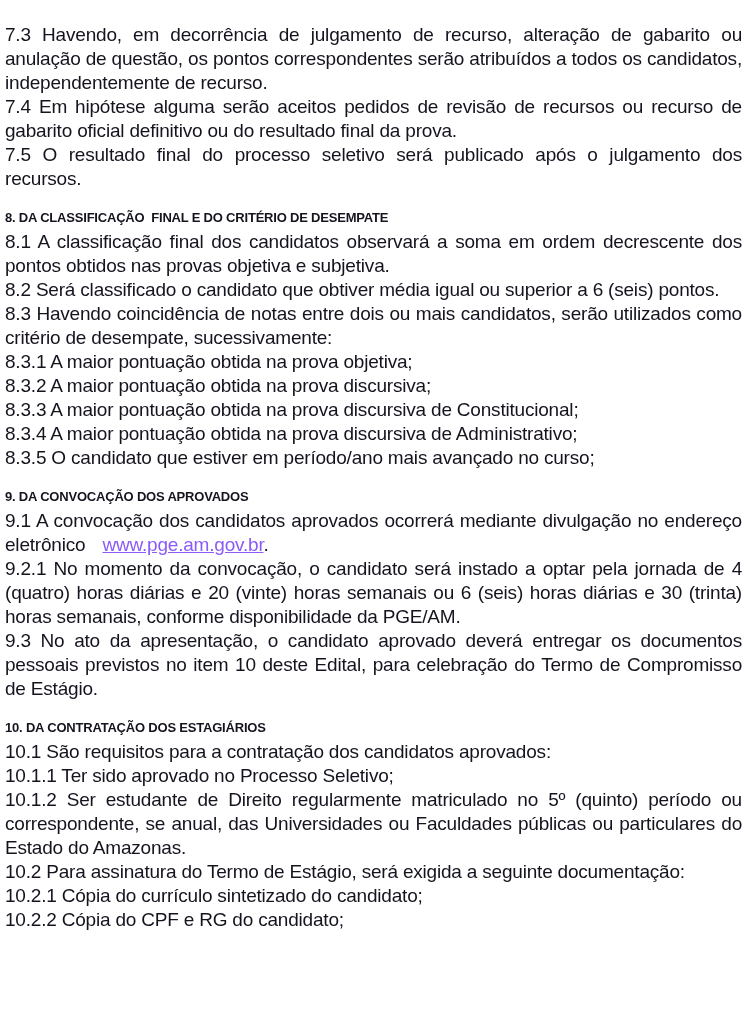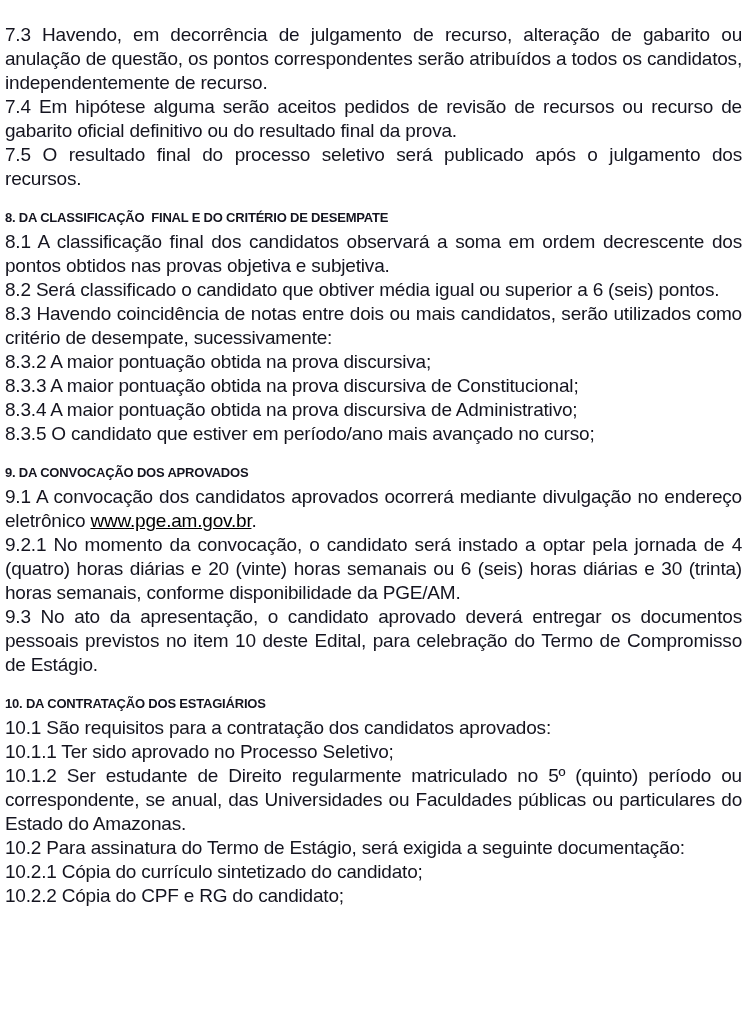--- a/index.html
+++ b/index.html
@@ -30,41 +30,43 @@
   }
   .doc-heading {
     margin: 15px 0 0 0;
     font-size: 13px;
     line-height: 24px;
     font-weight: bold;
     white-space: pre-wrap;
     letter-spacing: -0.2px;
   }
   .link {
-    color: #000000;
+    color: #8b5cf6;
     text-decoration: underline;
     cursor: pointer;
+    margin-left: 12px;
   }
 </style>
 </head>
 <body>
 
 <div class="page">
 
   <section>
     <p class="clause">7.3 Havendo, em decorrência de julgamento de recurso, alteração de gabarito ou anulação de questão, os pontos correspondentes serão atribuídos a todos os candidatos, independentemente de recurso.</p>
     <p class="clause">7.4 Em hipótese alguma serão aceitos pedidos de revisão de recursos ou recurso de gabarito oficial definitivo ou do resultado final da prova.</p>
     <p class="clause">7.5 O resultado final do processo seletivo será publicado após o julgamento dos recursos.</p>
   </section>
 
   <section>
     <h2 class="doc-heading">8. DA CLASSIFICAÇÃO  FINAL E DO CRITÉRIO DE DESEMPATE</h2>
     <p class="clause">8.1 A classificação final dos candidatos observará a soma em ordem decrescente dos pontos obtidos nas provas objetiva e subjetiva.</p>
     <p class="clause">8.2 Será classificado o candidato que obtiver média igual ou superior a 6 (seis) pontos.</p>
     <p class="clause">8.3 Havendo coincidência de notas entre dois ou mais candidatos, serão utilizados como critério de desempate, sucessivamente:</p>
+    <p class="clause">8.3.1 A maior pontuação obtida na prova objetiva;</p>
     <p class="clause">8.3.2 A maior pontuação obtida na prova discursiva;</p>
     <p class="clause">8.3.3 A maior pontuação obtida na prova discursiva de Constitucional;</p>
     <p class="clause">8.3.4 A maior pontuação obtida na prova discursiva de Administrativo;</p>
     <p class="clause">8.3.5 O candidato que estiver em período/ano mais avançado no curso;</p>
   </section>
 
   <section>
     <h2 class="doc-heading">9. DA CONVOCAÇÃO DOS APROVADOS</h2>
     <p class="clause"><span>9.1 A convocação dos candidatos aprovados ocorrerá mediante divulgação no endereço eletrônico </span><a class="link" href="#">www.pge.am.gov.br</a><span>.</span></p>
     <p class="clause">9.2.1 No momento da convocação, o candidato será instado a optar pela jornada de 4 (quatro) horas diárias e 20 (vinte) horas semanais ou 6 (seis) horas diárias e 30 (trinta) horas semanais, conforme disponibilidade da PGE/AM.</p>

